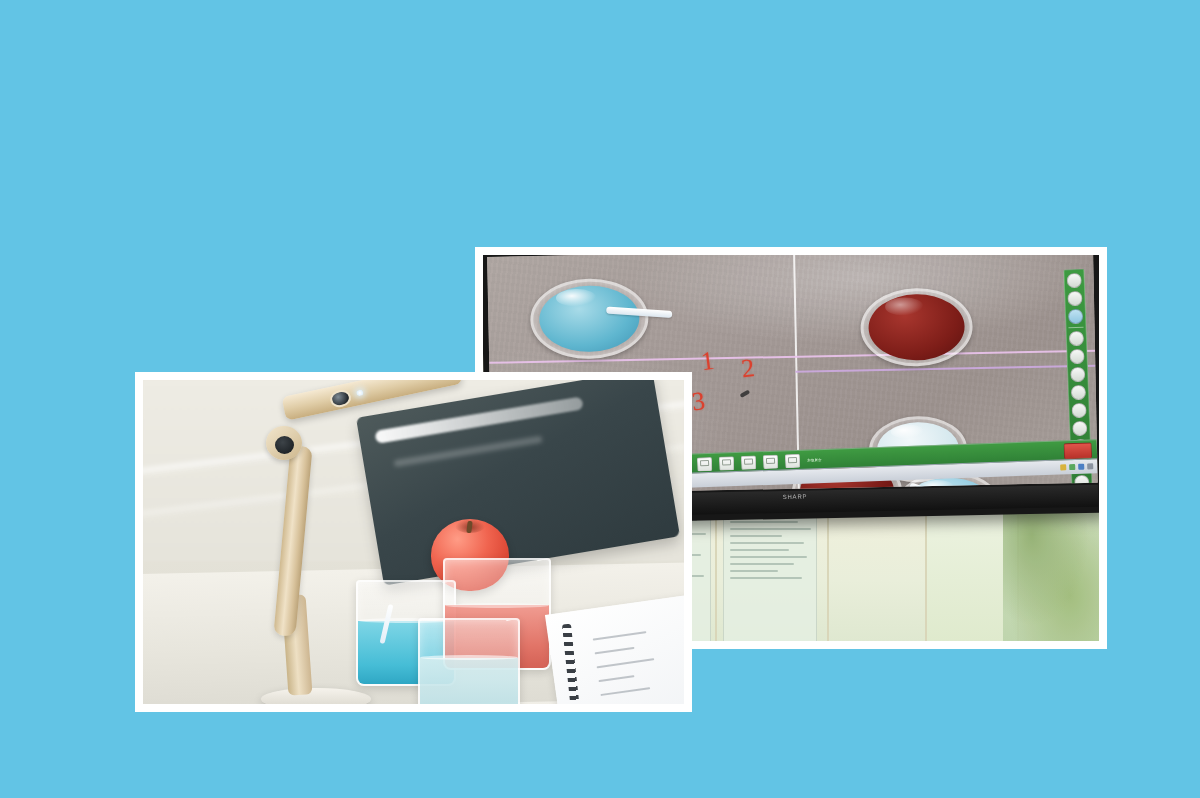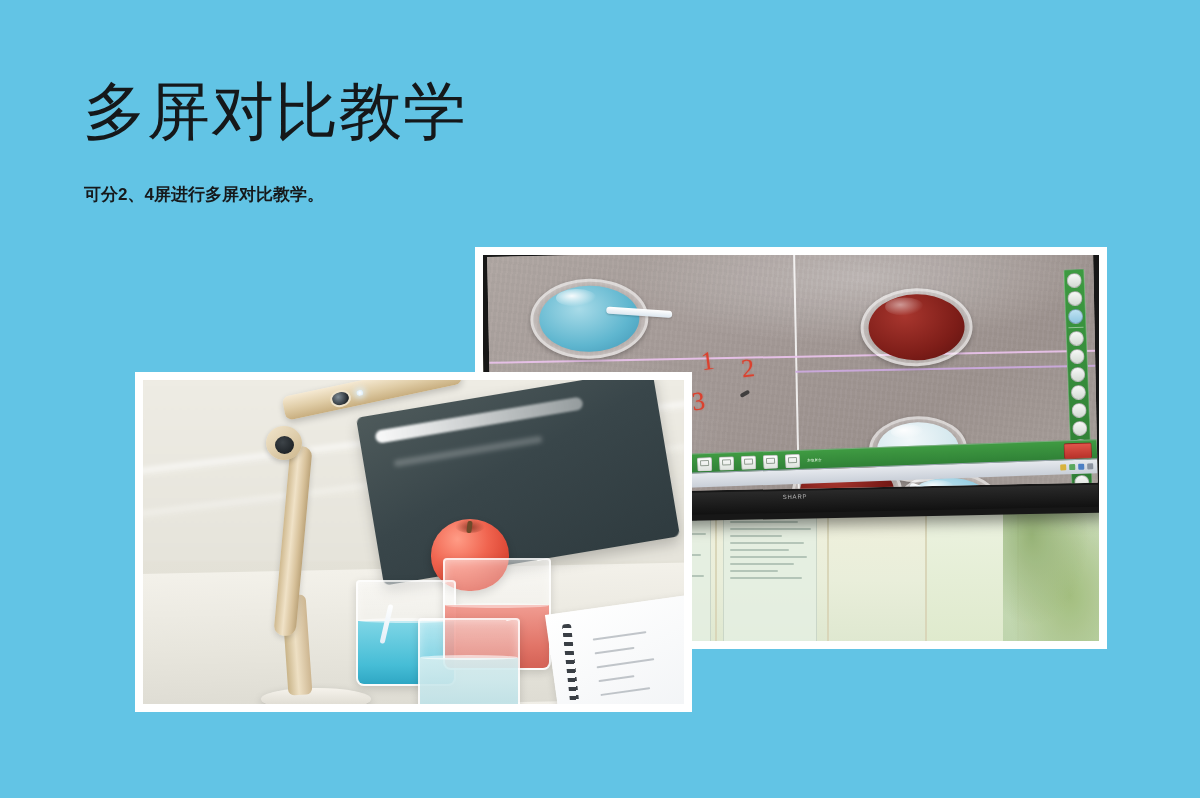--- a/index.html
+++ b/index.html
@@ -314,22 +314,20 @@
   }
   .paper .tline{
     position:absolute;height:2px;background:rgba(100,110,120,.38);border-radius:1px;
   }
 </style>
 </head>
 <body style="background: rgb(98, 196, 229);">
 
 <div class="stage">
 
-  <div class="headline">多屏对比教学</div>
-  <div class="subhead">可分2、4屏进行多屏对比教学。</div>
 
   <div class="photo" id="photo-screen">
     <div class="inner">
       <div class="room">
         <div class="room-wall"></div>
 
         <div class="window-pane" style="left:-4px;width:92px;height:150px;"></div>
         <div class="window-pane" style="left:90px;width:26px;height:150px;background:linear-gradient(180deg,#efeddb,#e2e2c8);"></div>
         <div class="window-pane" style="left:118px;width:112px;height:150px;"></div>
         <div class="window-pane" style="left:232px;width:110px;height:150px;"></div>

